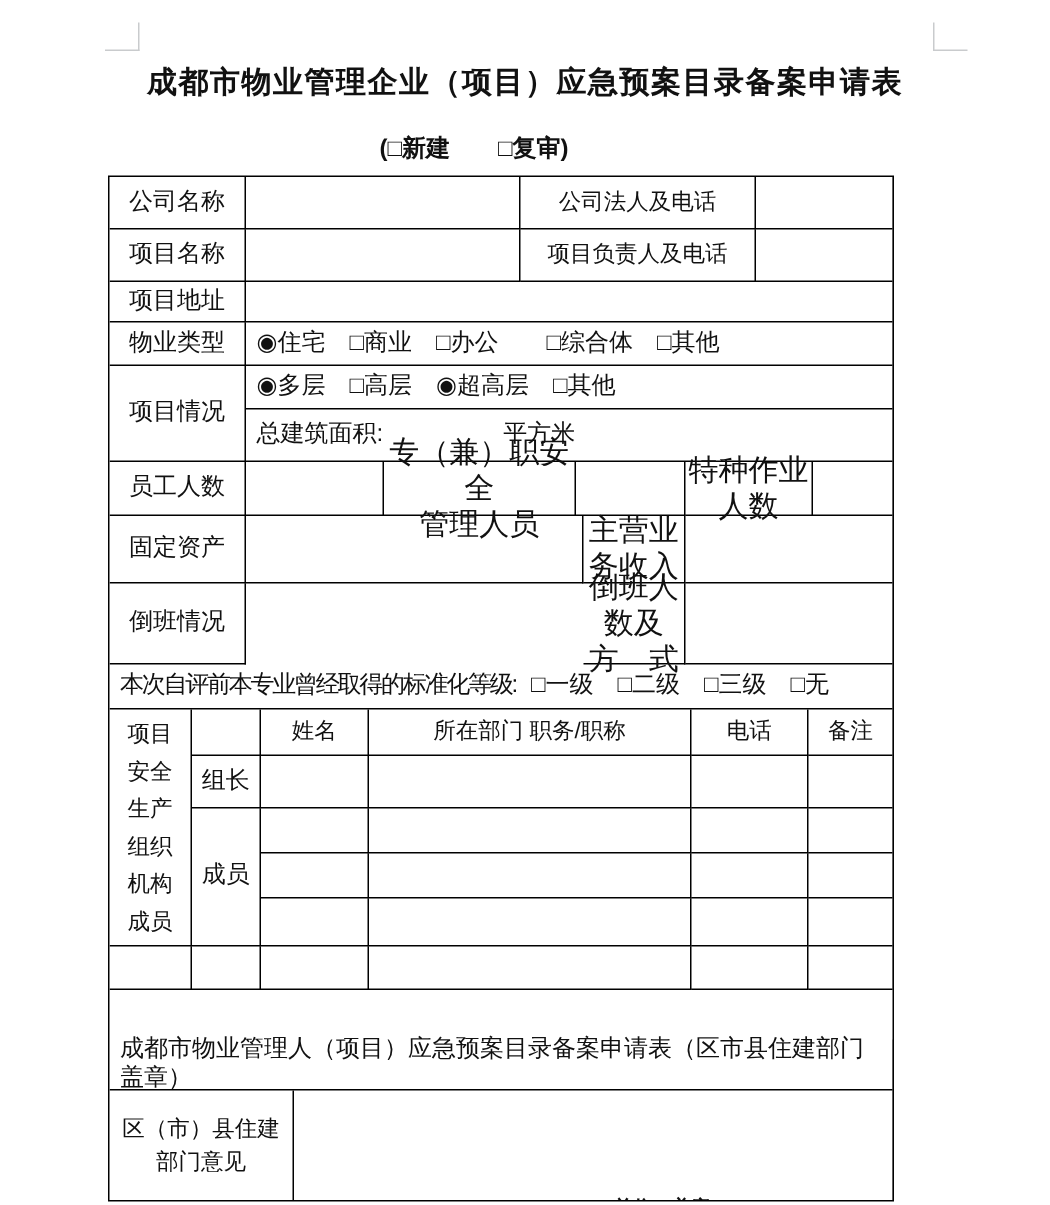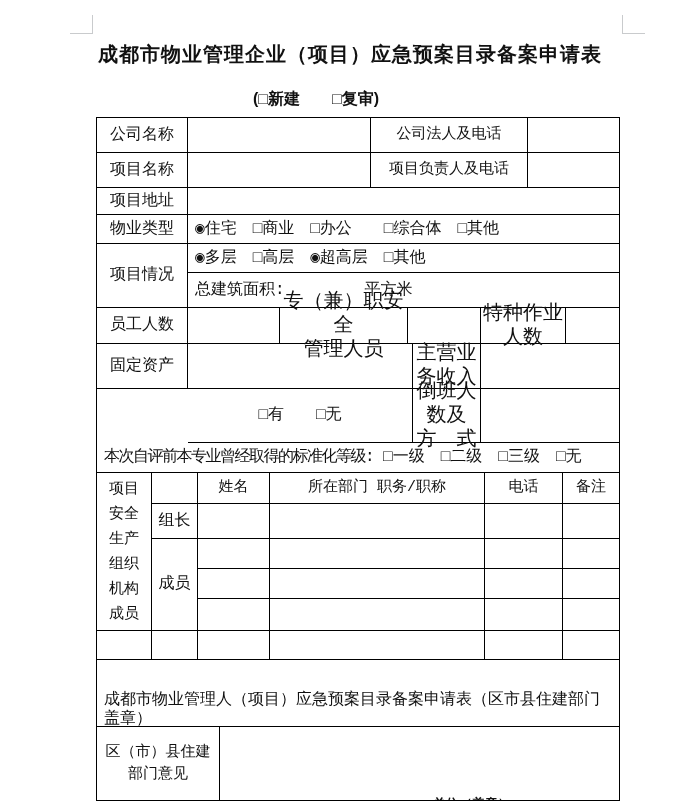--- a/index.html
+++ b/index.html
@@ -14,22 +14,22 @@
   }
   .doc-subtitle {
     position:absolute; top:89px; left:0; width:632px; text-align:center;
     font-size:16px; font-weight:bold;
   }
   .margin-mark { position:absolute; width:22px; height:18px; }
   .margin-mark.left  { left:70px;  top:15px; border-right:1px solid #c9cbcd; border-bottom:1px solid #c9cbcd; }
   .margin-mark.right { left:622px; top:15px; border-left:1px solid #c9cbcd; border-bottom:1px solid #c9cbcd; }
 
   #form-table {
-    position:absolute; left:96px; top:117px; width:524px; height:684px;
-    border:1px solid #000; box-sizing:border-box; overflow:hidden; background:#fff;font-family:Liberation Mono, monospace;
+    position:absolute; left:72px; top:117px; width:524px; height:684px;
+    border:1px solid #000; box-sizing:border-box; overflow:hidden; background:#fff;
   }
   .c {
     position:absolute; box-sizing:border-box;
     border-right:1px solid #000; border-bottom:1px solid #000;
     display:flex; align-items:center; justify-content:center;
     font-size:16px; line-height:1.15; text-align:center; white-space:pre-line;
   }
   .c.left { justify-content:flex-start; text-align:left; padding-left:7px; padding-right:4px; }
   .c.sm  { font-size:20px; line-height:1.2; }
   .c.vlabel { line-height:25px; font-size:15px; }
@@ -82,21 +82,21 @@
   <div class="c sm" style="left:384px;top:190px;width:85px;height:36px">特种作业
 人数</div>
   <div class="c" style="left:469px;top:190px;width:54px;height:36px"></div>
 
   <div class="c" style="left:0;top:226px;width:91px;height:45px">固定资产</div>
   <div class="c" style="left:91px;top:226px;width:225px;height:45px"></div>
   <div class="c sm" style="left:316px;top:226px;width:68px;height:45px">主营业
 务收入</div>
   <div class="c" style="left:384px;top:226px;width:139px;height:45px"></div>
 
-  <div class="c" style="left:91px;top:271px;width:225px;height:54px">□有　　□无</div>
+  <div class="c" style="left:0;top:271px;width:91px;height:54px">倒班情况</div>
   <div class="c sm" style="left:316px;top:271px;width:68px;height:54px">倒班人
 数及
 方　式</div>
   <div class="c" style="left:384px;top:271px;width:139px;height:54px"></div>
 
   <div class="c left" style="left:0;top:325px;width:523px;height:30px">
     <span class="condensed">本次自评前本专业曾经取得的标准化等级:</span>
     <span class="options-inline">□一级　□二级　□三级　□无</span>
   </div>
 

